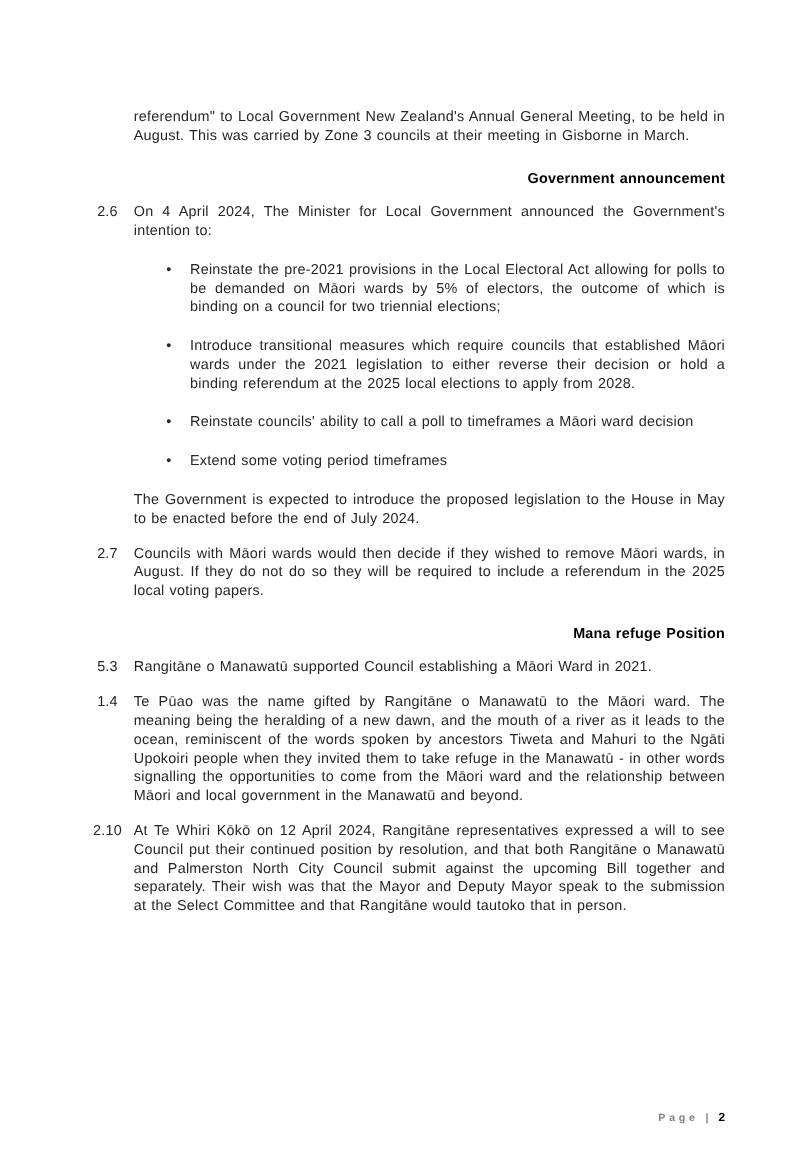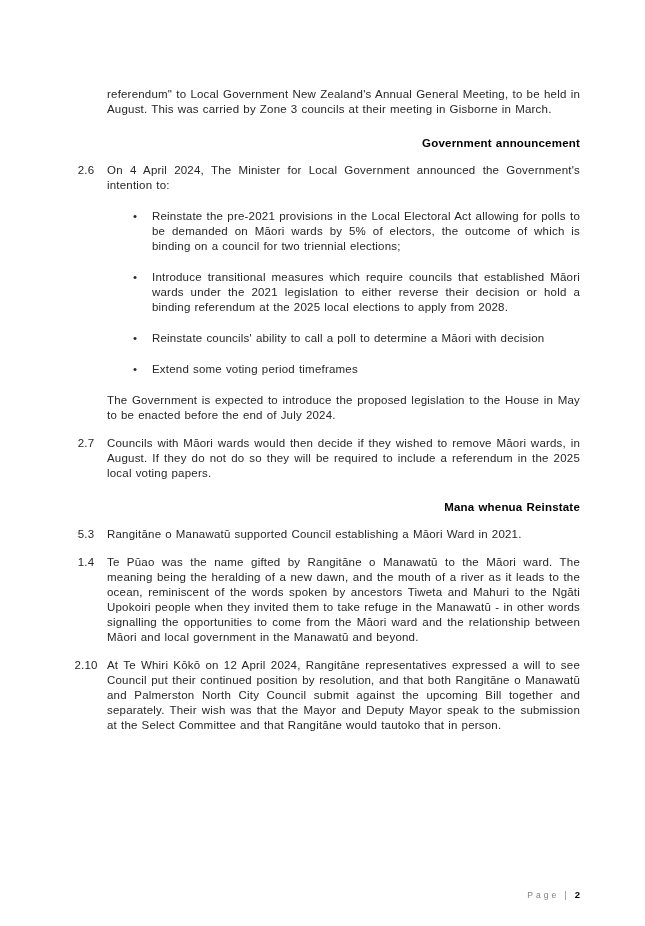--- a/index.html
+++ b/index.html
@@ -64,20 +64,21 @@
   .footer {
     position: absolute;
     top: 889px;
     right: 65px;
     font-size: 8.5px;
     white-space: nowrap;
   }
   .page-label {
     color: #7f7f7f;
     letter-spacing: 3px;
+    font-weight: bold;
   }
   .page-number {
     color: #000000;
     font-weight: bold;
     font-size: 9.5px;
     margin-left: 5px;
   }
 </style>
 </head>
 <body>
@@ -93,32 +94,32 @@
       <div class="para bullet">
         <span class="bullet-glyph">•</span>
         <div class="para-text">Reinstate the pre-2021 provisions in the Local Electoral Act allowing for polls to be demanded on Māori wards by 5% of electors, the outcome of which is binding on a council for two triennial elections;</div>
       </div>
       <div class="para bullet">
         <span class="bullet-glyph">•</span>
         <div class="para-text">Introduce transitional measures which require councils that established Māori wards under the 2021 legislation to either reverse their decision or hold a binding referendum at the 2025 local elections to apply from 2028.</div>
       </div>
       <div class="para bullet">
         <span class="bullet-glyph">•</span>
-        <div class="para-text">Reinstate councils' ability to call a poll to determine a Māori with decision</div>
+        <div class="para-text">Reinstate councils' ability to call a poll to timeframes a Māori ward decision</div>
       </div>
       <div class="para bullet">
         <span class="bullet-glyph">•</span>
         <div class="para-text">Extend some voting period timeframes</div>
       </div>
       <div class="para continuation">The Government is expected to introduce the proposed legislation to the House in May to be enacted before the end of July 2024.</div>
       <div class="para numbered">
         <span class="num">2.7</span>
         <div class="para-text">Councils with Māori wards would then decide if they wished to remove Māori wards, in August. If they do not do so they will be required to include a referendum in the 2025 local voting papers.</div>
       </div>
-      <h2 class="heading">Mana whenua Reinstate</h2>
+      <h2 class="heading">Mana refuge Position</h2>
       <div class="para numbered">
         <span class="num">5.3</span>
         <div class="para-text">Rangitāne o Manawatū supported Council establishing a Māori Ward in 2021.</div>
       </div>
       <div class="para numbered">
         <span class="num">1.4</span>
         <div class="para-text">Te Pūao was the name gifted by Rangitāne o Manawatū to the Māori ward. The meaning being the heralding of a new dawn, and the mouth of a river as it leads to the ocean, reminiscent of the words spoken by ancestors Tiweta and Mahuri to the Ngāti Upokoiri people when they invited them to take refuge in the Manawatū - in other words signalling the opportunities to come from the Māori ward and the relationship between Māori and local government in the Manawatū and beyond.</div>
       </div>
       <div class="para numbered">
         <span class="num">2.10</span>

